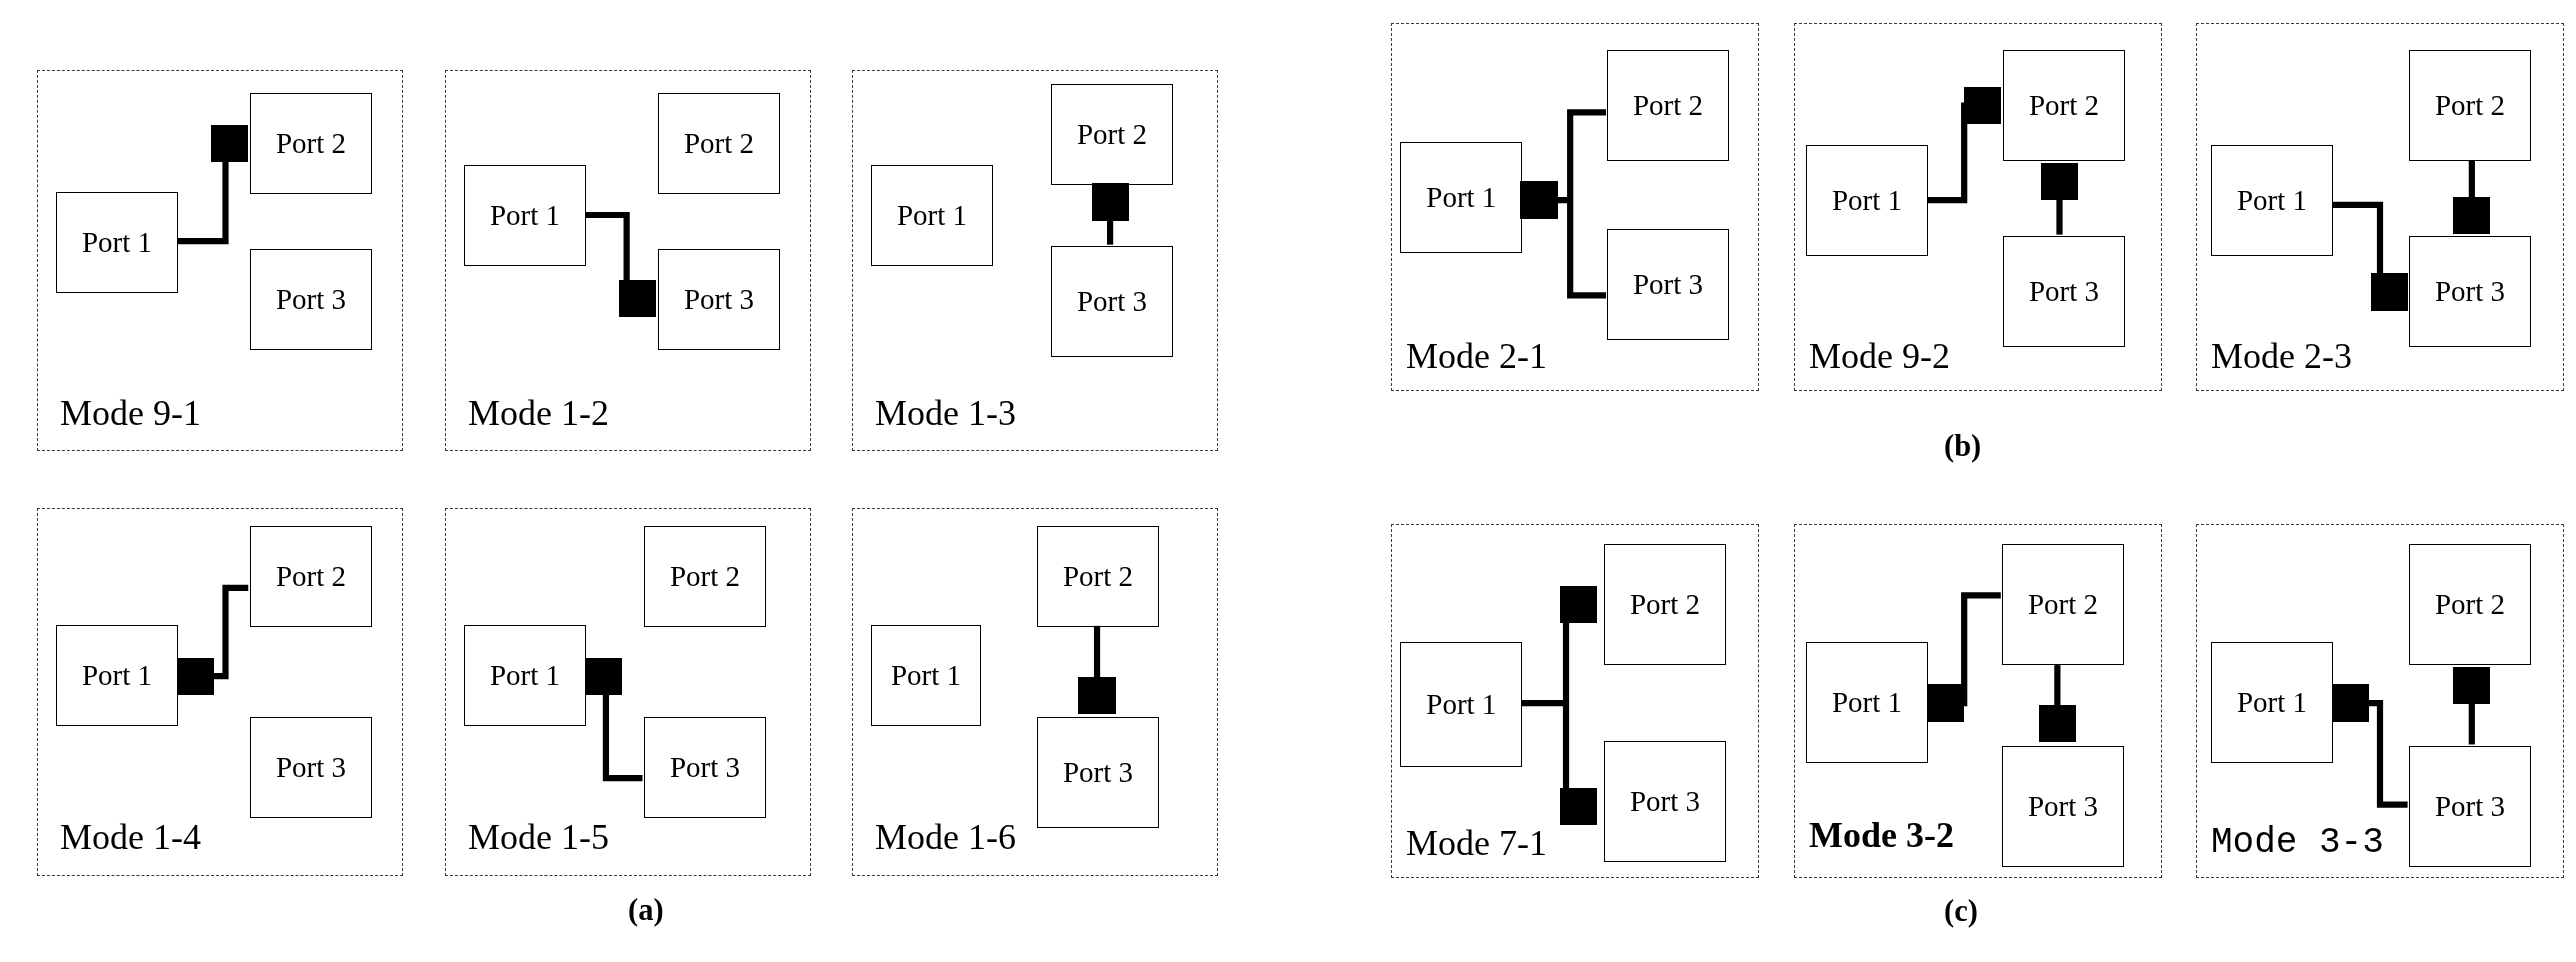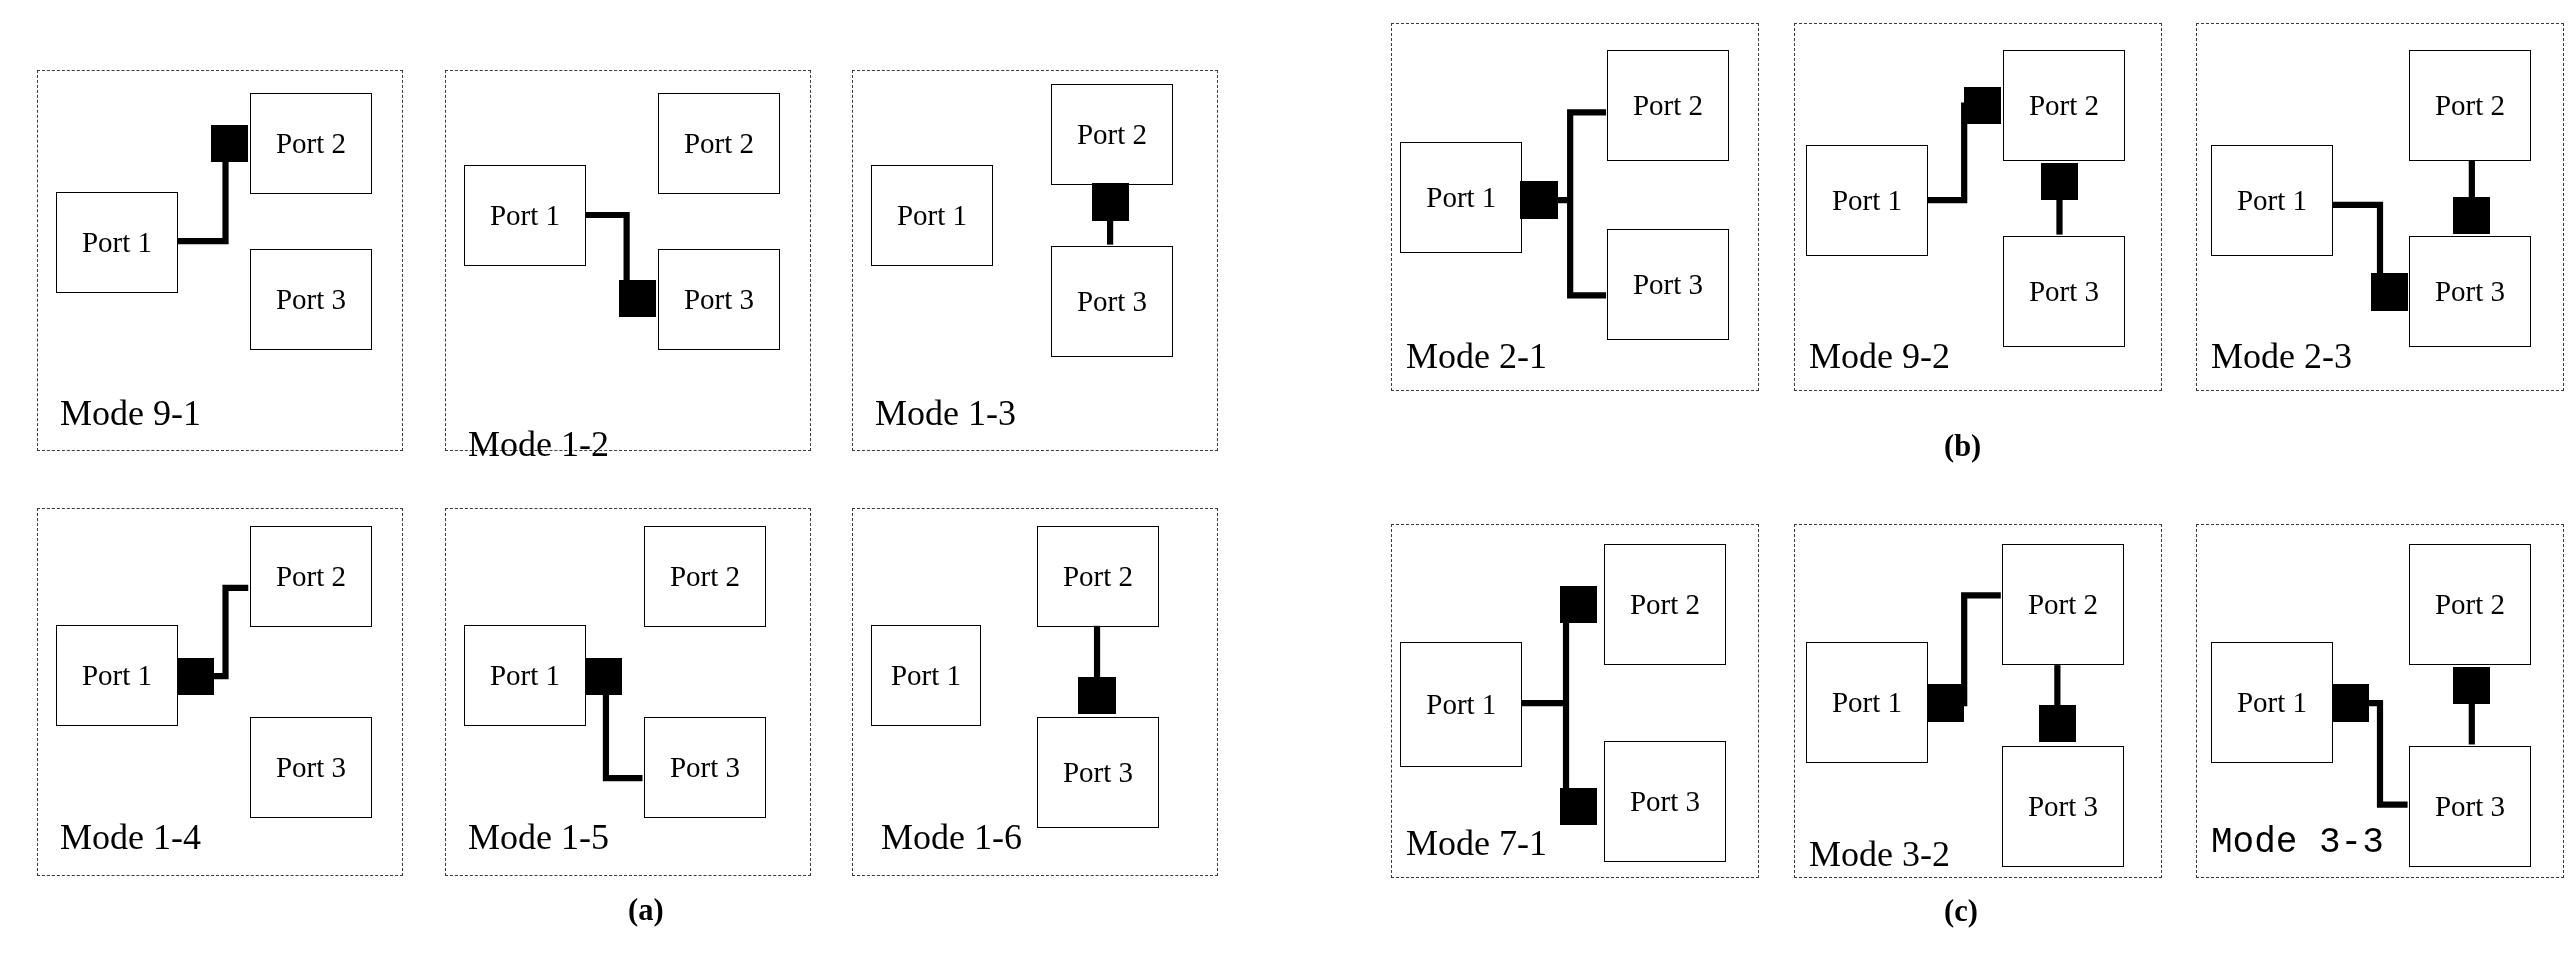--- a/index.html
+++ b/index.html
@@ -59,21 +59,21 @@
       <span>Port 3</span>
     </div>
   <svg class="wires" viewBox="0 0 528 550">
     <defs>
         <marker id="ahR2" markerWidth="6" markerHeight="6" refX="5" refY="3" orient="auto">
           <path d="M0,0 L6,3 L0,6 z" fill="#000"></path>
         </marker>
       </defs>
     <path d="M202,209 L262,209 L262,330 L296,330" marker-end="url(#ahR2)"></path>
   </svg>
-  <div class="mode-label" style="left:22px;top:324px;margin-top:31px;">Mode 1-2</div>
+  <div class="mode-label" style="left:22px;top:324px;">Mode 1-2</div>
 </div>
 
 <div class="panel" style="left:852px;top:70px;width:366px;height:381px;">
   <div class="port" style="left:18px;top:94px;width:122px;height:101px;">
       <span>Port 1</span>
     </div>
   <div class="port" style="left:198px;top:12.5px;width:122px;height:101px;">
       <span>Port 2</span>
     </div>
   <div class="port" style="left:198px;top:175px;width:122px;height:111px;">
@@ -143,21 +143,21 @@
       <span>Port 3</span>
     </div>
   <svg class="wires" viewBox="0 0 528 530">
     <defs>
         <marker id="ahD6" markerWidth="6" markerHeight="6" refX="5" refY="3" orient="auto">
           <path d="M0,0 L6,3 L0,6 z" fill="#000"></path>
         </marker>
       </defs>
     <path d="M354,169 L354,288" marker-end="url(#ahD6)"></path>
   </svg>
-  <div class="mode-label" style="left:22px;top:310px;margin-left:6px;">Mode 1-6</div>
+  <div class="mode-label" style="left:22px;top:310px;">Mode 1-6</div>
 </div>
 
 <div class="group-caption" style="left:628px;top:895px;">(a)</div>
 
 <div class="panel" style="left:1391px;top:23px;width:368px;height:368px;">
   <div class="port" style="left:8.3px;top:118px;width:122px;height:111px;">
       <span>Port 1</span>
     </div>
   <div class="port" style="left:215px;top:26px;width:122px;height:111px;">
       <span>Port 2</span>
@@ -270,21 +270,21 @@
         <marker id="ahL32" markerWidth="6" markerHeight="6" refX="5" refY="3" orient="auto">
           <path d="M0,0 L6,3 L0,6 z" fill="#000"></path>
         </marker>
     <marker id="ahD32" markerWidth="6" markerHeight="6" refX="5" refY="3" orient="auto">
           <path d="M0,0 L6,3 L0,6 z" fill="#000"></path>
         </marker>
       </defs>
     <path d="M298,102 L245,102 L245,258 L200,258" marker-end="url(#ahL32)"></path>
     <path d="M380,203 L380,306" marker-end="url(#ahD32)"></path>
   </svg>
-  <div class="mode-label" style="left:14px;top:311px;">Mode 3-2</div>
+  <div class="mode-label" style="left:14px;top:292px;font-weight:bold;">Mode 3-2</div>
 </div>
 
 <div class="panel" style="left:2196px;top:524px;width:368px;height:354px;">
   <div class="port" style="left:14px;top:117px;width:122px;height:121px;">
       <span>Port 1</span>
     </div>
   <div class="port" style="left:212px;top:19.4px;width:122px;height:121px;">
       <span>Port 2</span>
     </div>
   <div class="port" style="left:212px;top:221px;width:122px;height:121px;">

